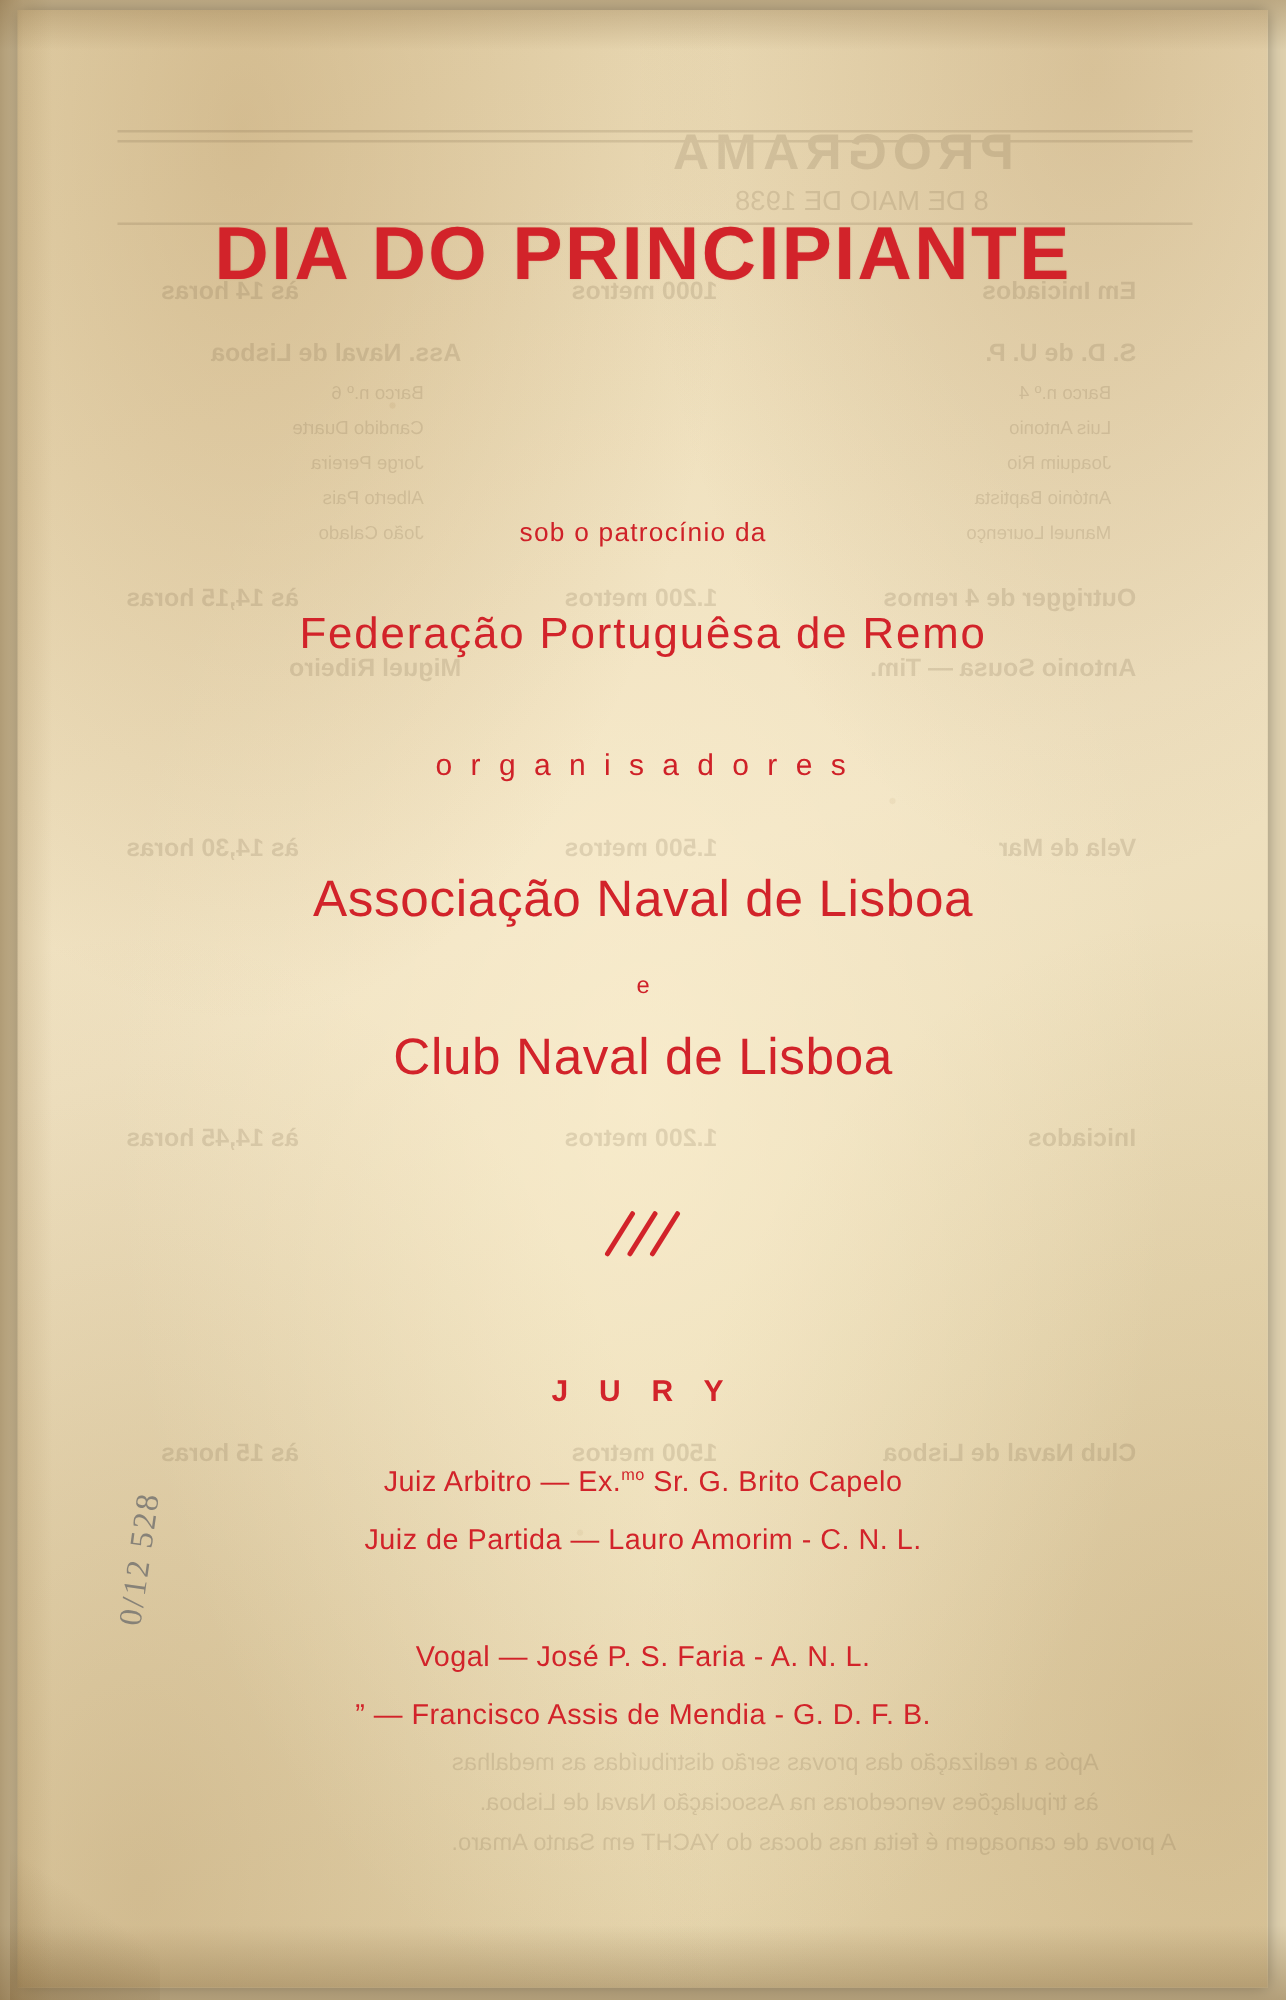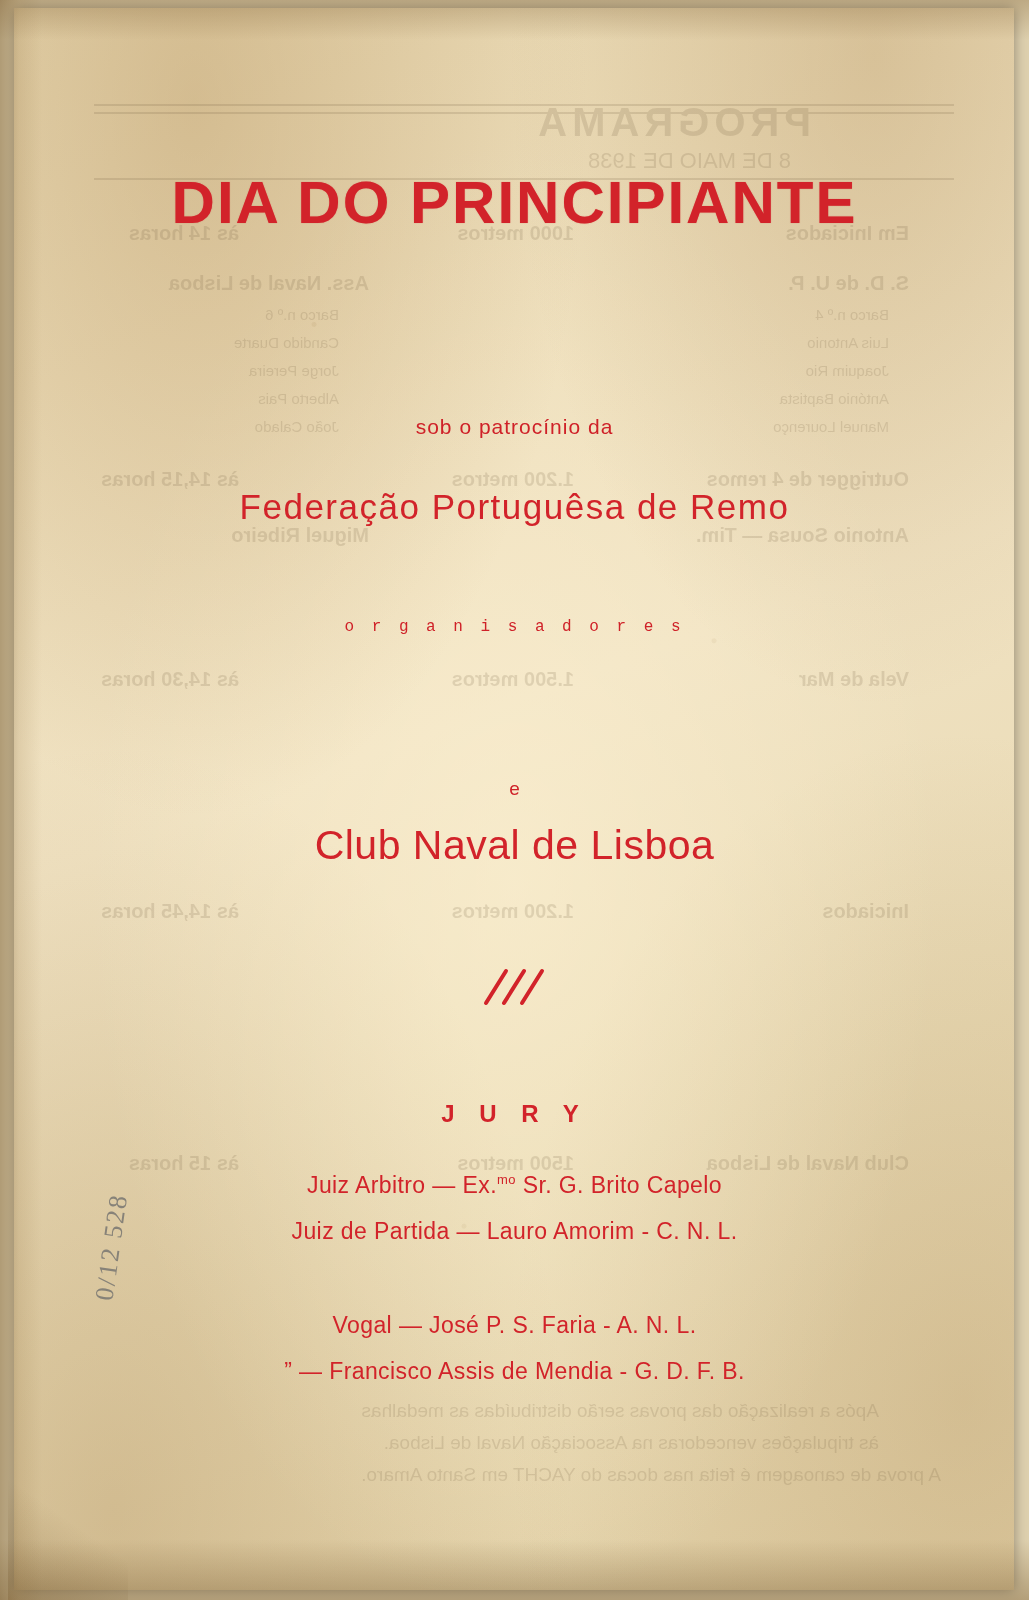--- a/index.html
+++ b/index.html
@@ -111,25 +111,24 @@
     letter-spacing: 1px;
     color: #cf2128;
   }
   .federation {
     top: 487px;
     font-size: 35px;
     letter-spacing: 1.5px;
     color: #d2232a;
   }
   .organisers {
-    top: 618px;
-    font-size: 16px;
+    top: 599px;
+    font-size: 24px;
     letter-spacing: 4px;
     color: #cf2128;
-    font-family: Liberation Mono, monospace;
   }
   .club-a {
     top: 696px;
     font-size: 41px;
     letter-spacing: 0.5px;
     color: #d2232a;
   }
   .conj {
     top: 778px;
     font-size: 19px;
@@ -245,20 +244,21 @@
   </div>
 
   <div class="ink">
 
     <div class="row title">DIA DO PRINCIPIANTE</div>
 
     <div class="row federation">Federação Portuguêsa de Remo</div>
     <div class="row patron">sob o patrocínio da</div>
 
     <div class="row organisers">o r g a n i s a d o r e s</div>
+    <div class="row club-a">Associação Naval de Lisboa</div>
     <div class="row conj">e</div>
     <div class="row club-b">Club Naval de Lisboa</div>
 
     <div class="row ornament">
       <svg width="90" height="44" viewBox="0 0 90 44" aria-hidden="true">
         <g stroke="#d2232a" stroke-width="4" stroke-linecap="round">
           <line x1="16" y1="38" x2="36" y2="6"></line>
           <line x1="34" y1="38" x2="54" y2="6"></line>
           <line x1="52" y1="38" x2="72" y2="6"></line>
         </g>

